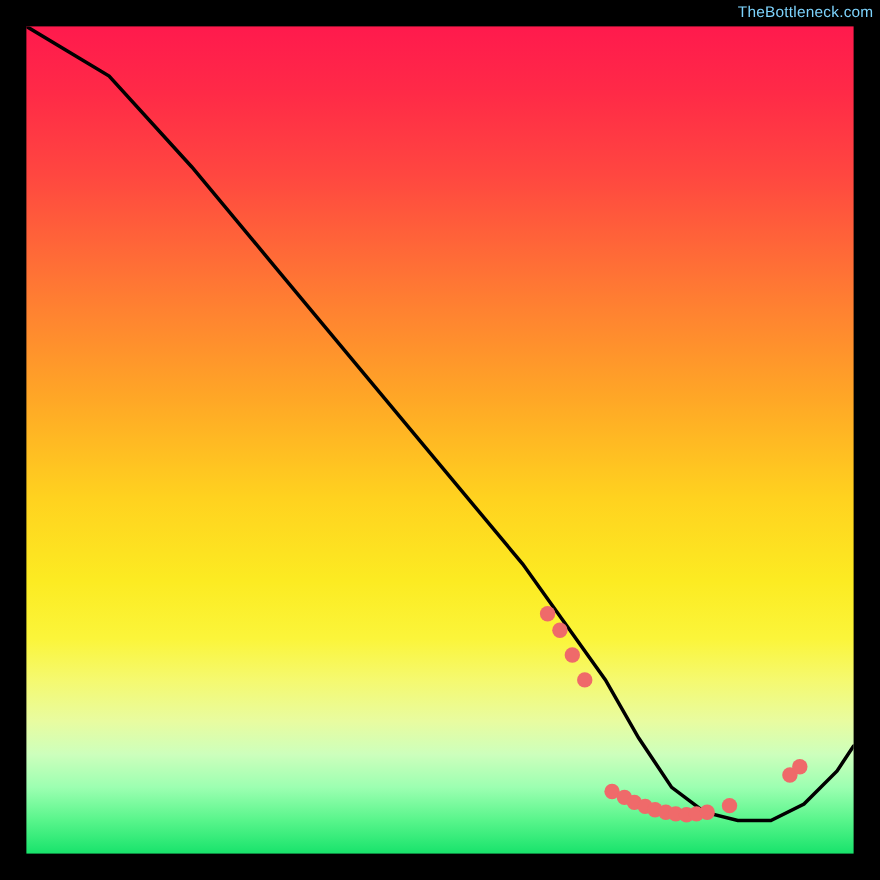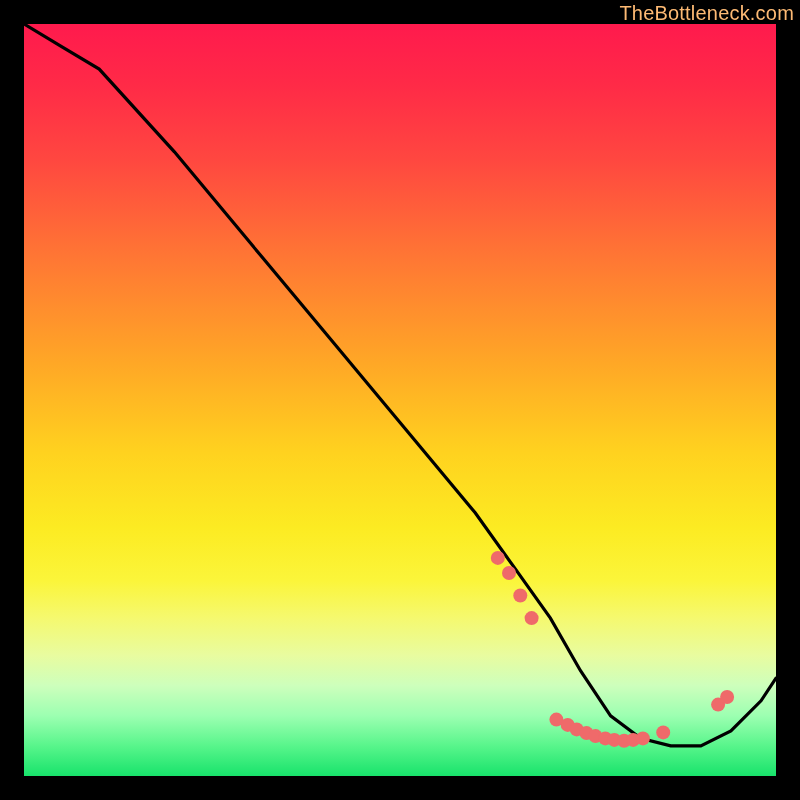--- a/index.html
+++ b/index.html
@@ -38,22 +38,22 @@
       #cdffbc 88%,
       #9cffb1 92%,
       #58f58b 96%,
       #18e36b 100%
     );
   }
   .watermark {
     position: absolute;
     top: 2px;
     right: 6px;
-    color: #fdba74;
-    font-size: 20px;
+    color: #7dd3fc;
+    font-size: 14px;
     font-weight: 500;
     letter-spacing: 0.2px;
     z-index: 5;
   }
   svg.curve {
     position: absolute;
     inset: 0;
     width: 100%;
     height: 100%;
   }

